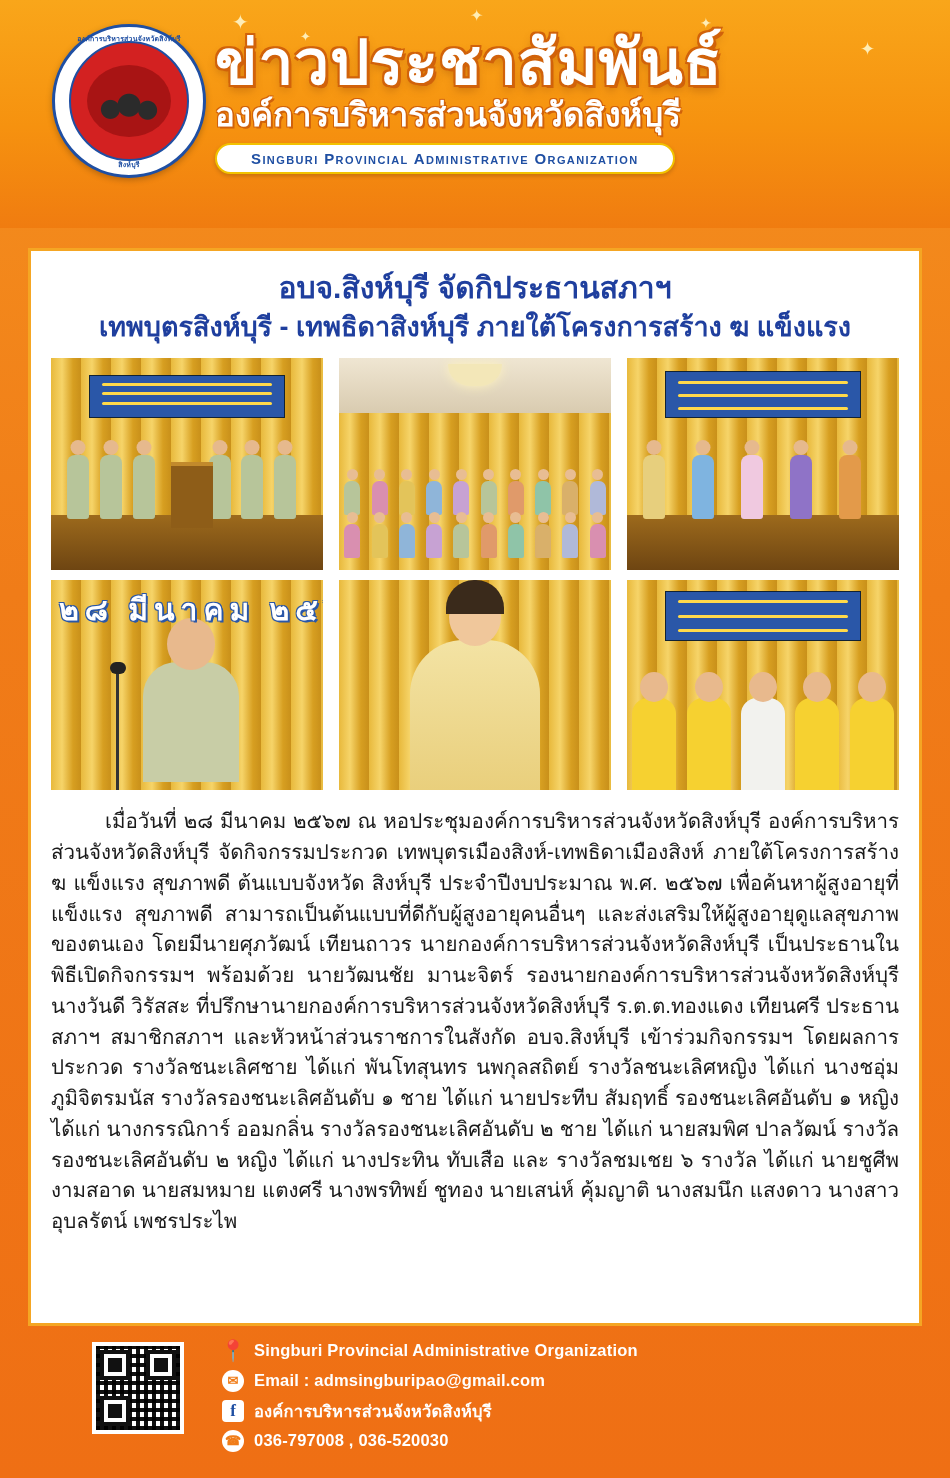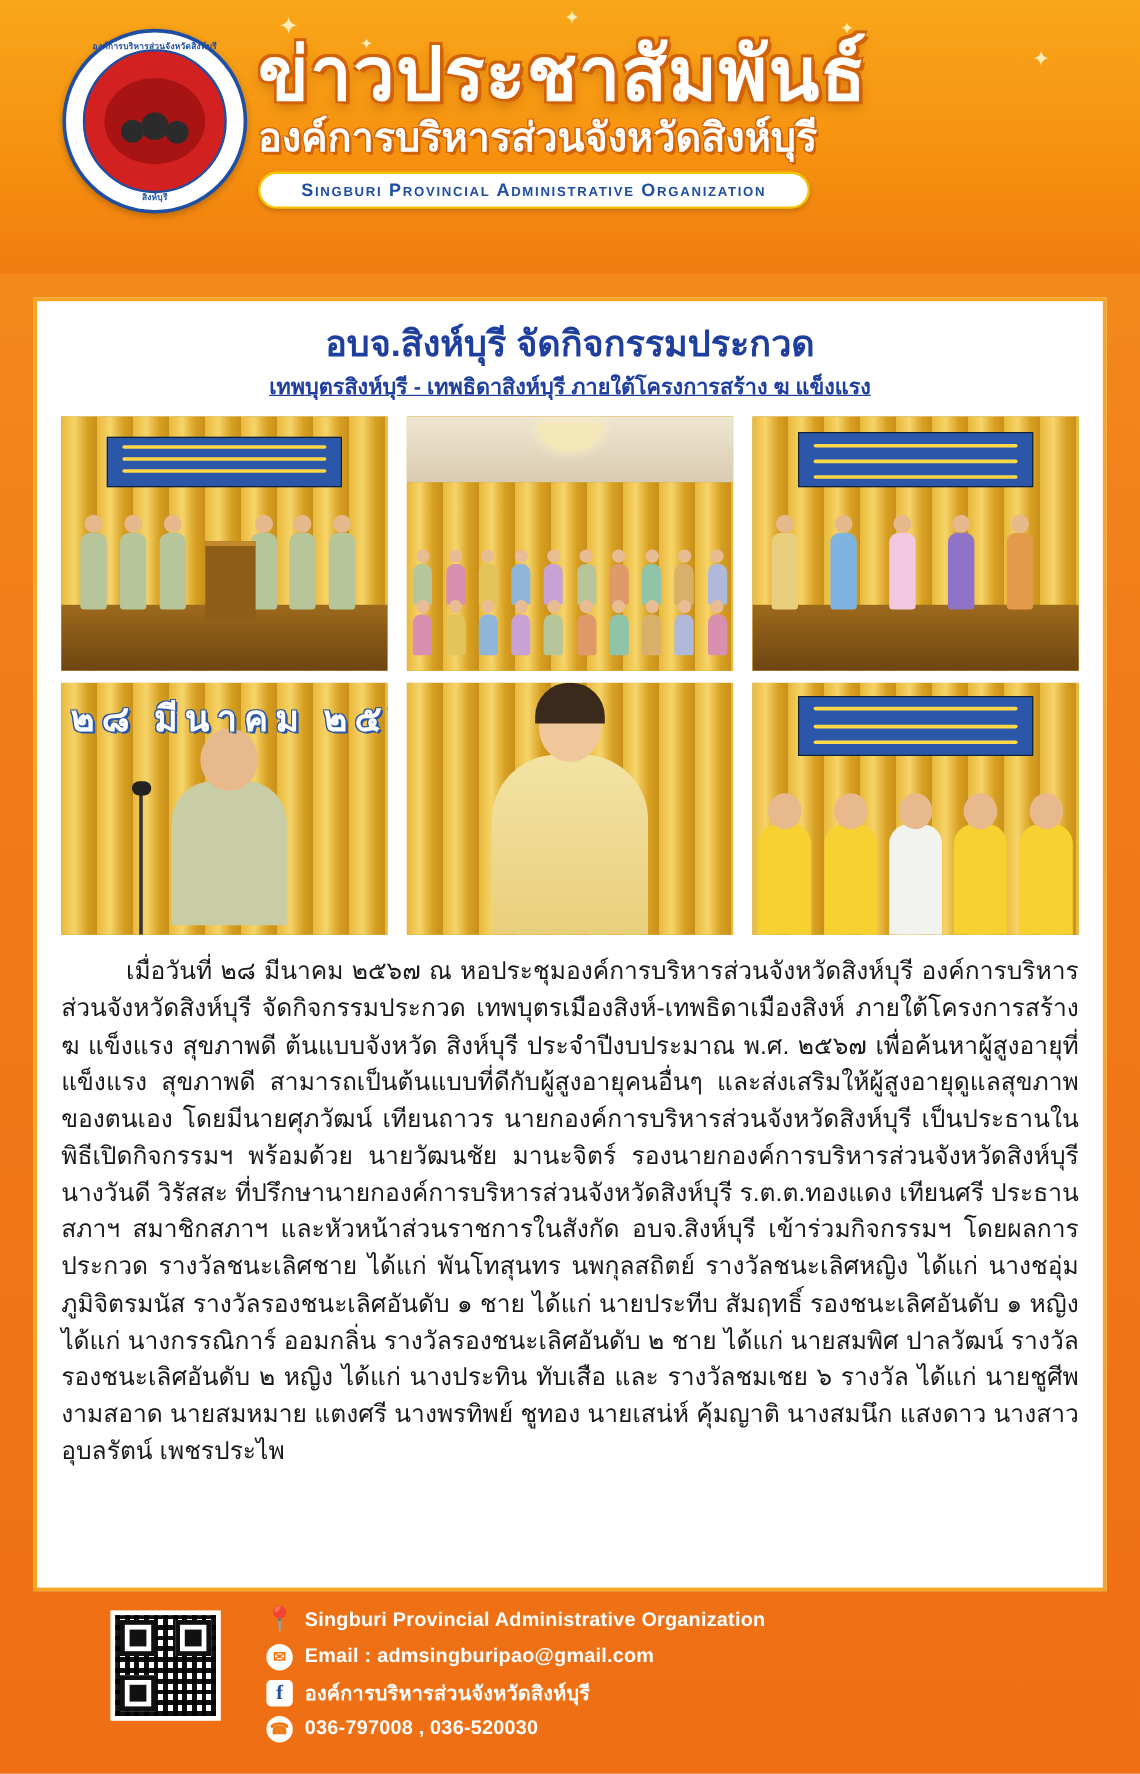--- a/index.html
+++ b/index.html
@@ -154,21 +154,21 @@
     box-sizing: border-box;
     padding: 18px 20px 14px 20px;
   }
   .headline {
     text-align: center;
     color: #1f3f9e;
     font-weight: bold;
     line-height: 1.25;
   }
   .headline .l1 { font-size: 30px; display: block; }
-  .headline .l2 { font-size: 18px; display: block; margin-top: 4px; text-decoration: underline; }
+  .headline .l2 { font-size: 27px; display: block; margin-top: 4px; }
 
   
   .photos {
     margin-top: 14px;
     display: grid;
     grid-template-columns: 272px 272px 272px;
     grid-gap: 10px;
     justify-content: space-between;
   }
   .photo {
@@ -515,21 +515,21 @@
       <div class="title-sub">องค์การบริหารส่วนจังหวัดสิงห์บุรี</div>
       <div class="title-en-wrap">
         <div class="title-en">Singburi Provincial Administrative Organization</div>
       </div>
     </div>
   </div>
 
   <div class="card">
 
     <div class="headline">
-      <span class="l1">อบจ.สิงห์บุรี จัดกิจกรรมประกวด</span>
+      <span class="l1">อบจ.สิงห์บุรี จัดกิประธานสภาฯ</span>
       <span class="l2">เทพบุตรสิงห์บุรี - เทพธิดาสิงห์บุรี ภายใต้โครงการสร้าง ฆ แข็งแรง</span>
     </div>
 
     <div class="photos">
 
       <div class="photo">
         <div class="curtain"></div>
         <div class="banner">
           <div class="l" style="top:16%"></div>
             <div class="l" style="top:40%"></div>

